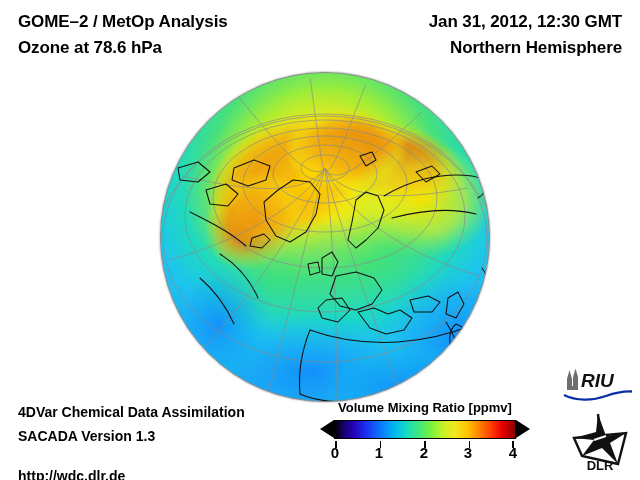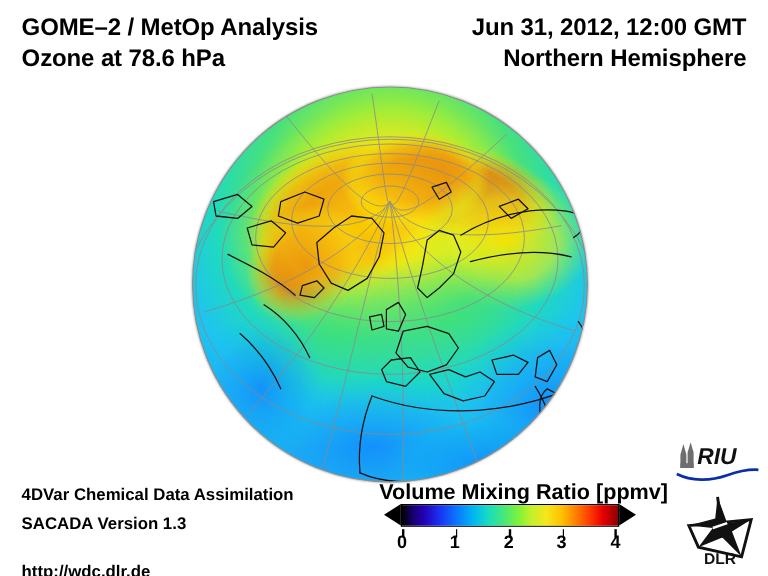--- a/index.html
+++ b/index.html
@@ -1,21 +1,21 @@
 <!DOCTYPE html>
 <html><head>
 <meta charset="utf-8">
 <style>
   html,body{margin:0;padding:0;background:#fff;}
   body{
     width:640px;height:480px;position:relative;overflow:hidden;
     font-family:"Liberation Sans","DejaVu Sans",sans-serif;
     color:#000;background:#ffffff;
   }
-  .hdr{position:absolute;font-weight:bold;font-size:20px;letter-spacing:-0.1px;white-space:nowrap;}
+  .hdr{position:absolute;font-weight:bold;font-size:17px;letter-spacing:-0.1px;white-space:nowrap;}
   #hdr-title{left:18px;top:12px;}
   #hdr-sub{left:18px;top:38px;}
   #hdr-date{right:18px;top:12px;text-align:right;}
   #hdr-hemi{right:18px;top:38px;text-align:center;}
 
   
   #globe-wrap{position:absolute;left:160px;top:72px;width:330px;height:330px;}
   #globe{position:absolute;inset:0;border-radius:50%;overflow:hidden;
          box-shadow:0 0 2px rgba(90,90,90,.85);}
   #globe svg{display:block;width:100%;height:100%;}
@@ -24,21 +24,21 @@
 
   
   .ftr{position:absolute;left:18px;font-weight:bold;font-size:14px;white-space:nowrap;text-align:right;}
   #ftr-l1{top:404px;}
   #ftr-l2{top:428px;}
   #ftr-l3{top:468px;}
 
   
   #cb-wrap{position:absolute;left:316px;top:400px;width:218px;height:72px;}
   #cb-title{position:absolute;left:0;top:0;width:218px;text-align:center;
-            font-weight:bold;font-size:18px;white-space:nowrap;}
+            font-weight:bold;font-size:13px;white-space:nowrap;}
   #cb-box{position:absolute;left:18px;top:20px;width:182px;height:19px;
           border:1.5px solid #000;box-sizing:border-box;}
   #cb-grad{position:absolute;inset:0;
     background:linear-gradient(to right,
       #000000 0%,#18006e 5%,#2400b4 10%,#1b2ff0 17%,#0b74ff 25%,
       #00b7f2 33%,#17dcc0 40%,#45e87a 47%,#7ff23a 54%,#c6f02a 60%,
       #f5e61b 67%,#ffc000 74%,#ff8400 80%,#ff3a00 87%,#e60000 93%,#8e0000 100%);
   }
   .cb-cap{position:absolute;top:20px;width:0;height:0;
           border-top:9.5px solid transparent;border-bottom:9.5px solid transparent;}
@@ -51,21 +51,21 @@
   
   #riu-logo{position:absolute;left:562px;top:368px;width:72px;height:34px;}
   #dlr-logo{position:absolute;left:568px;top:412px;width:64px;height:60px;text-decoration:underline;}
   svg{overflow:visible;}
 </style>
 </head>
 <body>
 
 <div class="hdr" id="hdr-title">GOME–2 / MetOp Analysis</div>
 <div class="hdr" id="hdr-sub">Ozone at 78.6 hPa</div>
-<div class="hdr" id="hdr-date">Jun 31, 2012, 12:00 GMT</div>
+<div class="hdr" id="hdr-date">Jan 31, 2012, 12:30 GMT</div>
 <div class="hdr" id="hdr-hemi">Northern Hemisphere</div>
 
 <div id="globe-wrap">
   <div id="globe">
     <svg viewBox="0 0 330 330" preserveAspectRatio="none">
       <defs>
         <radialGradient id="ozBase" cx="50%" cy="29%" r="78%">
           <stop offset="0%" stop-color="#ffd21a"></stop>
           <stop offset="16%" stop-color="#f2e41c"></stop>
           <stop offset="30%" stop-color="#9ced3a"></stop>

